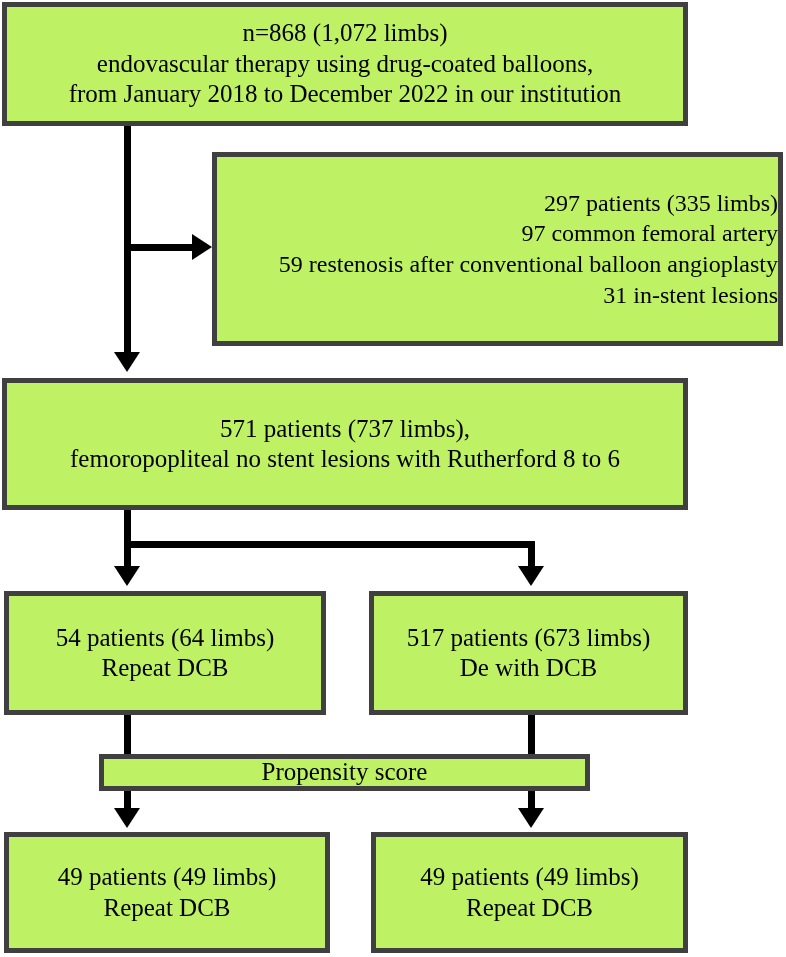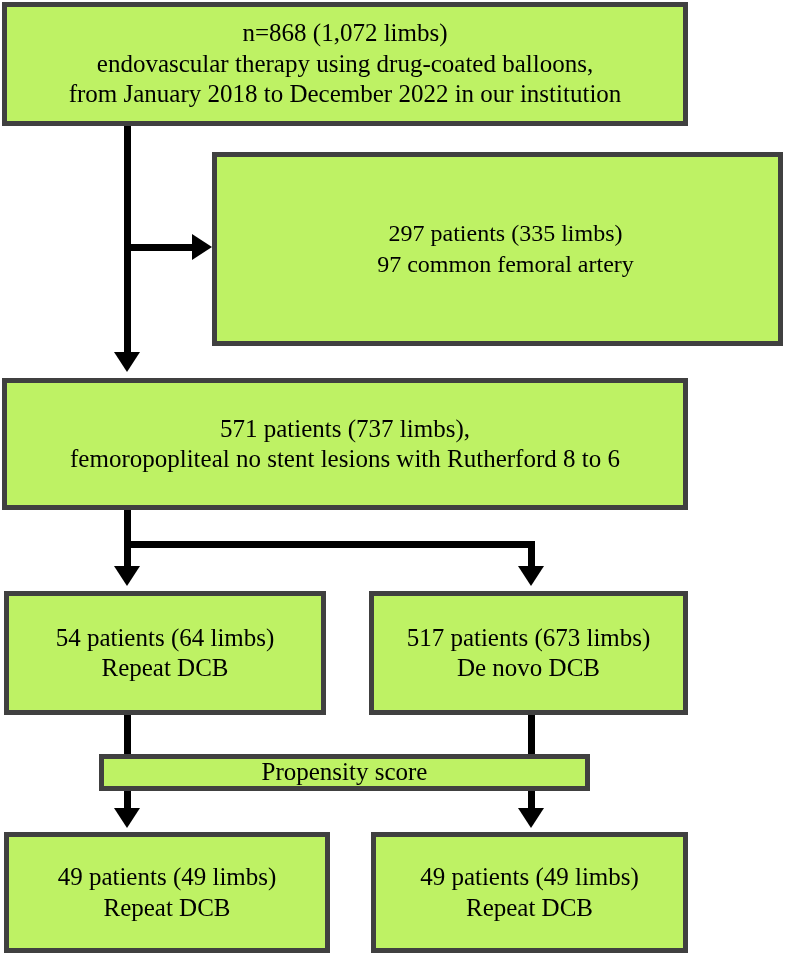--- a/index.html
+++ b/index.html
@@ -24,21 +24,21 @@
     background: #bef264;
     display: flex;
     flex-direction: column;
     align-items: center;
     justify-content: center;
     text-align: center;
     line-height: 1.22;
     z-index: 3;
   }
   .node.left-align {
-    align-items: center;
+    align-items: flex-end;
     text-align: left;
   }
   .node-line {
     display: block;
     white-space: nowrap;
   }
 
   
   #node-cohort      { left: 2px;   top: 2px;   width: 686px; height: 124px; font-size: 25px; }
   #node-excluded    { left: 212px; top: 152px; width: 571px; height: 194px; font-size: 24px;
@@ -110,35 +110,37 @@
 
   <div class="node" id="node-cohort">
     <span class="node-line">n=868 (1,072 limbs)</span>
     <span class="node-line">endovascular therapy using drug-coated balloons,</span>
     <span class="node-line">from January 2018 to December 2022 in our institution</span>
   </div>
 
   <div class="node left-align" id="node-excluded">
     <span class="node-line">297 patients (335 limbs)</span>
     <span class="node-line">97 common femoral artery</span>
+    <span class="node-line">59 restenosis after conventional balloon angioplasty</span>
+    <span class="node-line">31 in-stent lesions</span>
   </div>
 
   <div class="node" id="node-eligible">
     <span class="node-line">571 patients (737 limbs),</span>
     <span class="node-line">femoropopliteal no stent lesions with Rutherford 8 to 6</span>
   </div>
 
   <div class="node" id="node-repeat-dcb">
     <span class="node-line">54 patients (64 limbs)</span>
     <span class="node-line">Repeat DCB</span>
   </div>
 
   <div class="node" id="node-denovo-dcb">
     <span class="node-line">517 patients (673 limbs)</span>
-    <span class="node-line">De novo DCB</span>
+    <span class="node-line">De with DCB</span>
   </div>
 
   <div class="node" id="node-propensity">
     <span class="node-line">Propensity score</span>
   </div>
 
   <div class="node" id="node-matched-a">
     <span class="node-line">49 patients (49 limbs)</span>
     <span class="node-line">Repeat DCB</span>
   </div>

